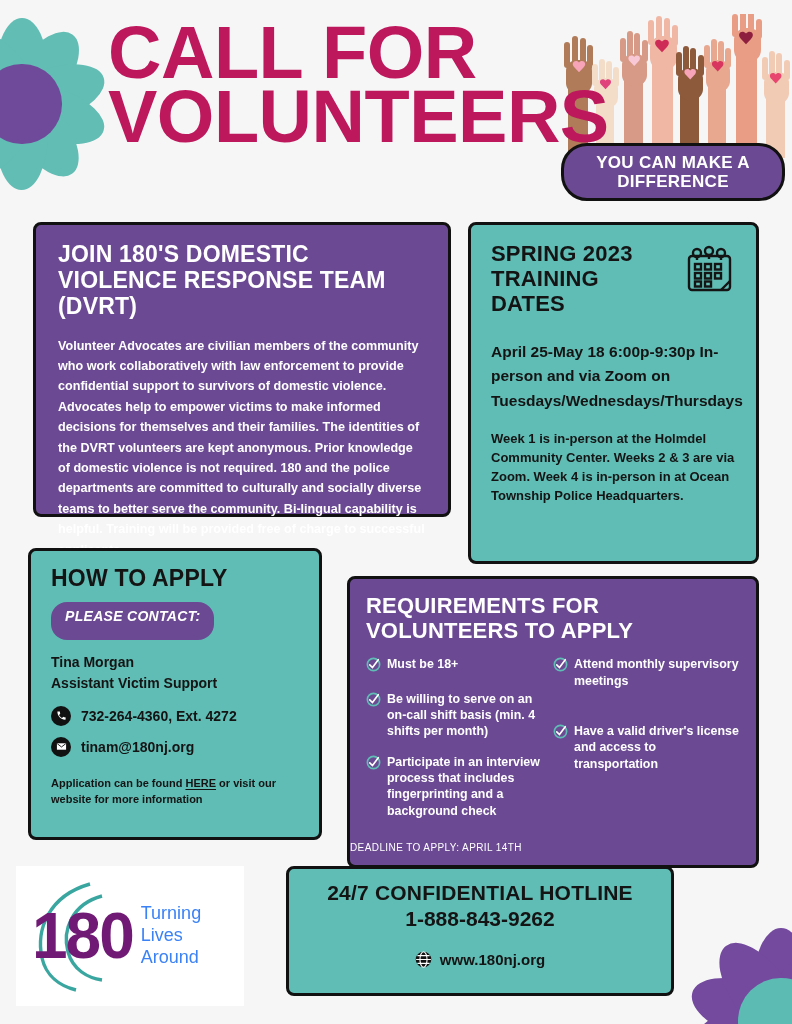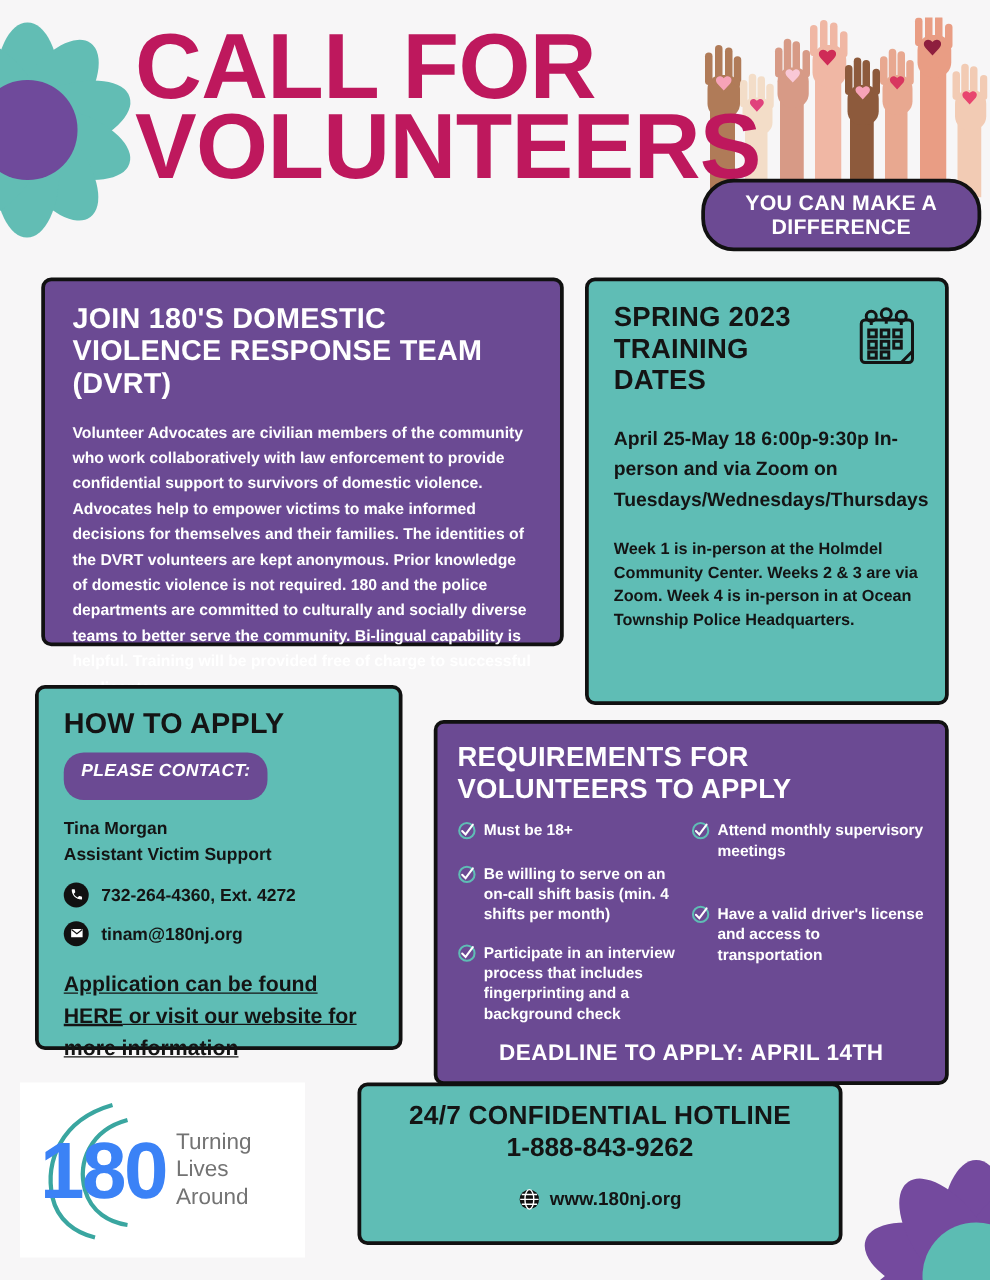--- a/index.html
+++ b/index.html
@@ -154,21 +154,21 @@
     font-weight: 700;
   }
   .contact-row .cicon {
     width: 20px; height: 20px;
     border-radius: 50%;
     background: #111;
     display: flex; align-items: center; justify-content: center;
     margin-right: 10px;
     flex: 0 0 auto;
   }
-  #apply-note { margin-top: 18px; font-size: 17px; font-weight: 600; line-height: 1.5; text-decoration: underline; }
+  #apply-note { margin-top: 18px; font-size: 11px; font-weight: 600; line-height: 1.5; }
   #apply-note u { text-underline-offset: 2px; }
 
   
   #card-req { left: 347px; top: 548px; width: 412px; height: 292px; padding: 14px 16px 8px; margin-top: 28px; }
   #card-req .card-title { font-size: 22px; }
   #req-grid {
     display: grid;
     grid-template-columns: 1fr 1fr;
     margin-top: 13px;
   }
@@ -182,49 +182,49 @@
     line-height: 1.32;
   }
   .req-item .chk { flex: 0 0 auto; margin-right: 6px; margin-top: 1px; }
   #req-col-right .req-item:nth-child(1) { margin-top: 0px; }
   #req-col-right .req-item:nth-child(2) { margin-top: 20px; }
   #req-col-right .req-item:nth-child(3) { margin-top: 24px; }
   #deadline {
     position: absolute;
     left: 0; right: 0;
     bottom: 12px;
-    text-align: center;
-    font-size: 18px;
-    font-weight: 700;
+    text-align: left;
+    font-size: 10px;
+    font-weight: 400;
     letter-spacing: 0.4px;
   }
 
   
   #logo-180 {
     position: absolute;
     left: 16px; top: 866px;
     width: 228px; height: 140px;
     background: #ffffff;
     display: flex;
     align-items: center;
   }
   #logo-wordmark {
     position: relative;
     margin-left: 16px;
     font-size: 64px;
     font-weight: 700;
-    color: #3b82f6;
+    color: #701a75;
     letter-spacing: -2px;
     line-height: 1;
   }
   #logo-tag {
     margin-left: 8px;
     font-size: 18px;
     line-height: 1.22;
-    color: #737373;
+    color: #3b82f6;
   }
   #card-hotline {
     left: 286px; top: 866px; width: 388px; height: 130px;
     padding: 12px 10px;
     text-align: center;
   }
   #hotline-title { font-size: 21px; font-weight: 800; letter-spacing: 0.2px; }
   #hotline-number { font-size: 21px; font-weight: 700; margin-top: 2px; }
   #hotline-web {
     display: flex; align-items: center; justify-content: center;

